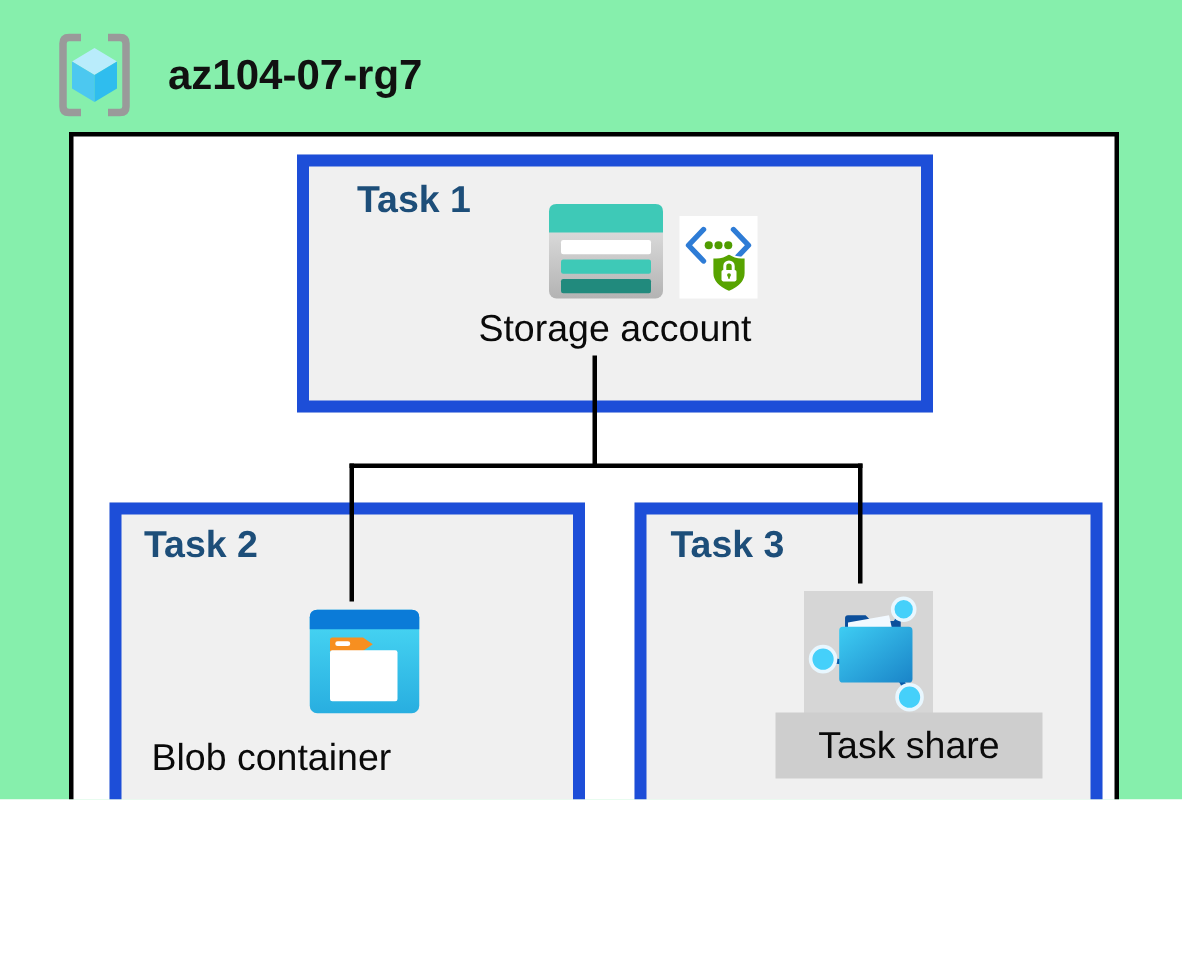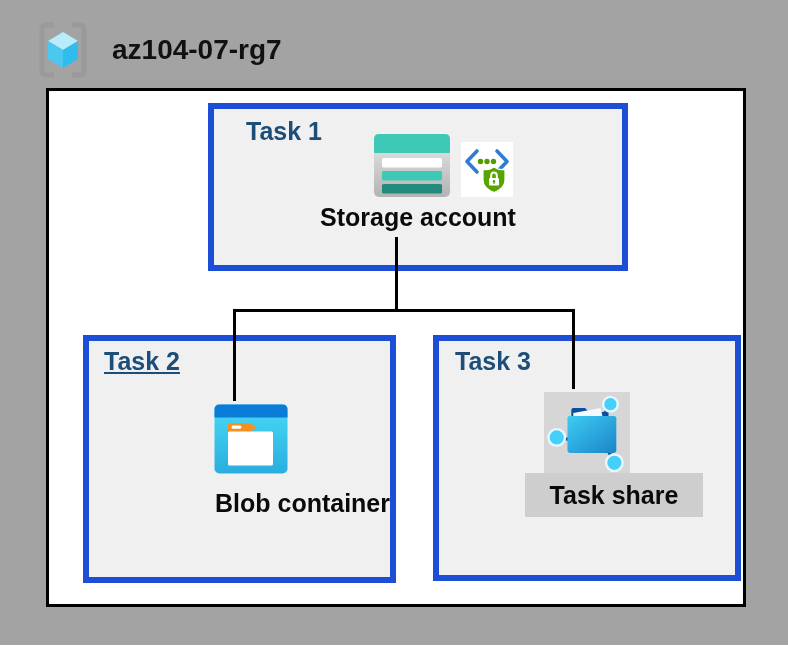--- a/index.html
+++ b/index.html
@@ -1,50 +1,50 @@
 <!DOCTYPE html>
 <html><head>
 <meta charset="utf-8">
 <style>
   html,body{margin:0;padding:0;background:#ffffff;}
   body{font-family:"Liberation Sans","DejaVu Sans",sans-serif;}
-  #stage{position:relative;width:788px;height:645px;background:#a3a3a3;overflow:hidden;}
+  #stage{position:relative;width:788px;height:533px;background:#86efac;overflow:hidden;}
 
   
   .rg-header{position:absolute;left:38px;top:22px;display:flex;align-items:center;}
   .rg-icon{width:50px;height:56px;flex:0 0 auto;}
   .rg-title{margin-left:24px;font-size:28px;font-weight:bold;color:#111111;letter-spacing:0px;}
 
   
   .outer-box{position:absolute;left:46px;top:88px;width:694px;height:513px;
              border:3px solid #000000;background:#ffffff;}
-  .task-box{position:absolute;background:#f0f0f0;border:6px solid #1d4ed8;margin-left:10px;}
+  .task-box{position:absolute;background:#f0f0f0;border:8px solid #1d4ed8;}
   .task1{left:198px;top:103px;width:408px;height:156px;}
   .task2{left:73px;top:335px;width:301px;height:236px;}
   .task3{left:423px;top:335px;width:296px;height:234px;text-align:right;}
   .task-label{position:absolute;font-size:25px;font-weight:bold;color:#1D4E79;}
   .task1 .task-label{left:32px;top:8px;}
-  .task2 .task-label{left:15px;top:6px;text-decoration:underline;}
+  .task2 .task-label{left:15px;top:6px;}
   .task3 .task-label{left:16px;top:6px;}
 
   
   .conn{position:absolute;background:#000000;z-index:5;}
   .conn-v1{left:395px;top:237px;width:3px;height:74px;}
   .conn-h1{left:233px;top:309px;width:342px;height:3px;}
   .conn-v2{left:233px;top:309px;width:3px;height:92px;}
   .conn-v3{left:572px;top:309px;width:3px;height:80px;}
 
   
-  .resource-caption{font-size:25px;font-weight:bold;color:#0a0a0a;white-space:nowrap;}
+  .resource-caption{font-size:25px;font-weight:normal;color:#0a0a0a;white-space:nowrap;}
   .storage-icon{position:absolute;left:159px;top:24px;width:78px;height:65px;}
   .sas-icon-box{position:absolute;left:247px;top:33px;width:52px;height:55px;background:#ffffff;}
   .storage-caption{position:absolute;left:0;right:0;top:94px;text-align:center;}
 
   .blob-icon{position:absolute;left:125px;top:63px;width:74px;height:70px;}
-  .blob-caption{position:absolute;left:0;right:0;top:148px;text-align:right;padding-left:20px;}
+  .blob-caption{position:absolute;left:0;right:0;top:148px;text-align:left;padding-left:20px;}
 
   .fs-icon-bg{position:absolute;left:105px;top:51px;width:86px;height:83px;background:#d6d6d6;}
   .fs-label-bg{position:absolute;left:86px;top:132px;width:178px;height:44px;background:#cecece;
                display:flex;align-items:center;justify-content:center;}
 </style>
 </head>
 <body>
 
 <div id="stage">
 

